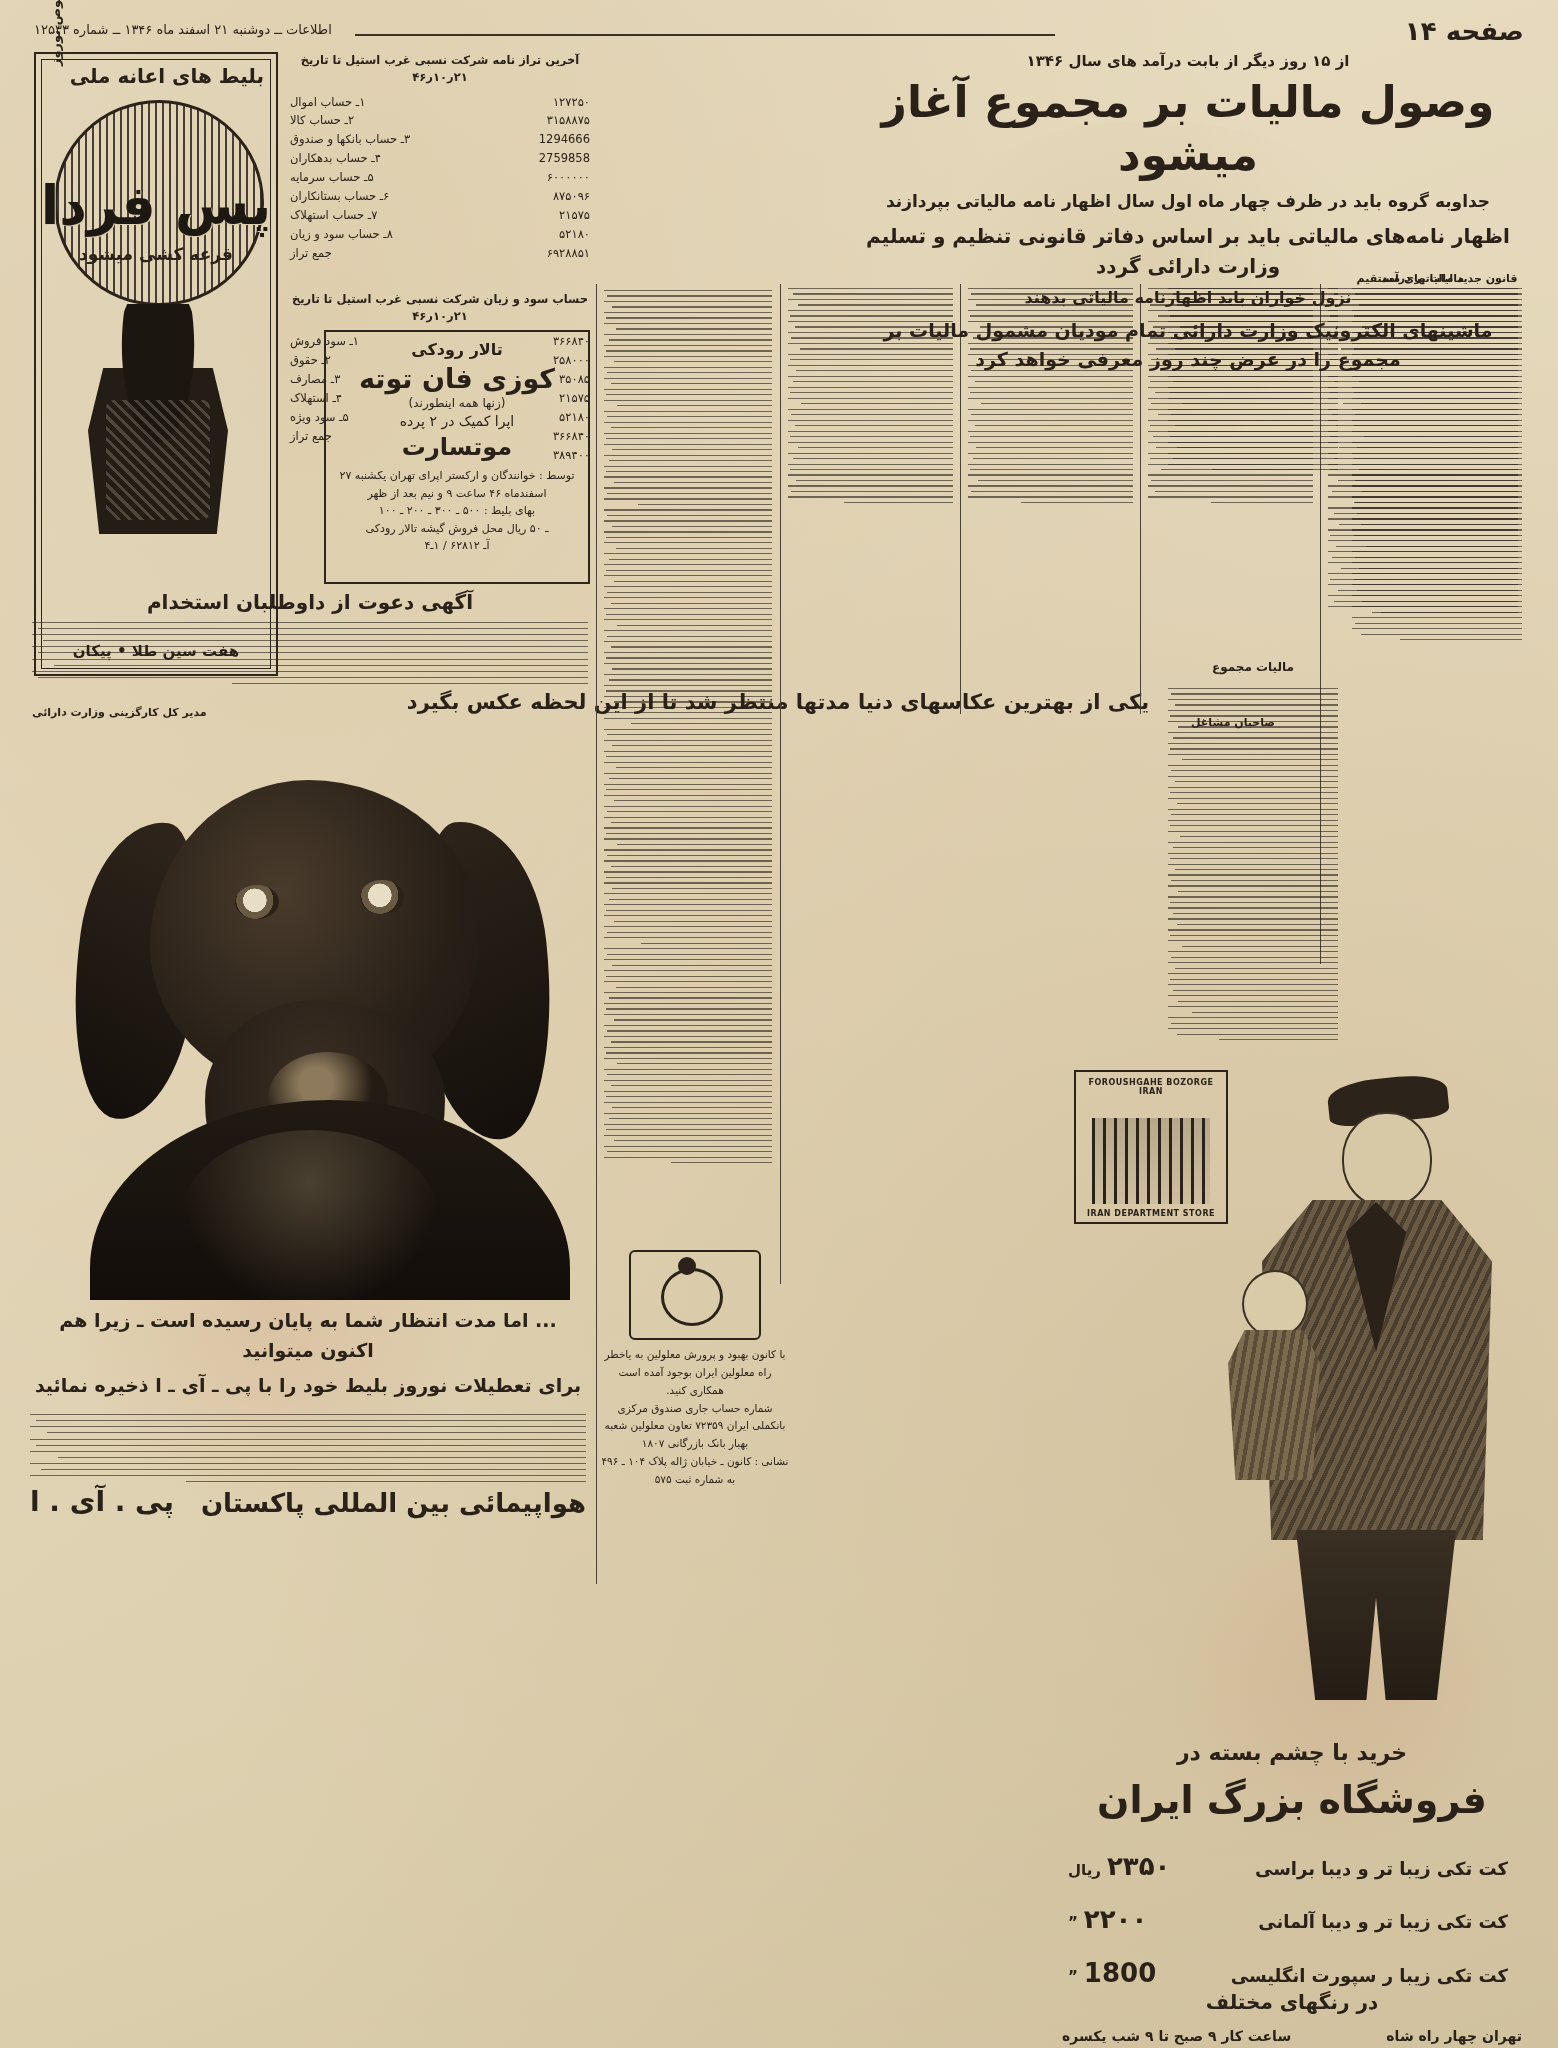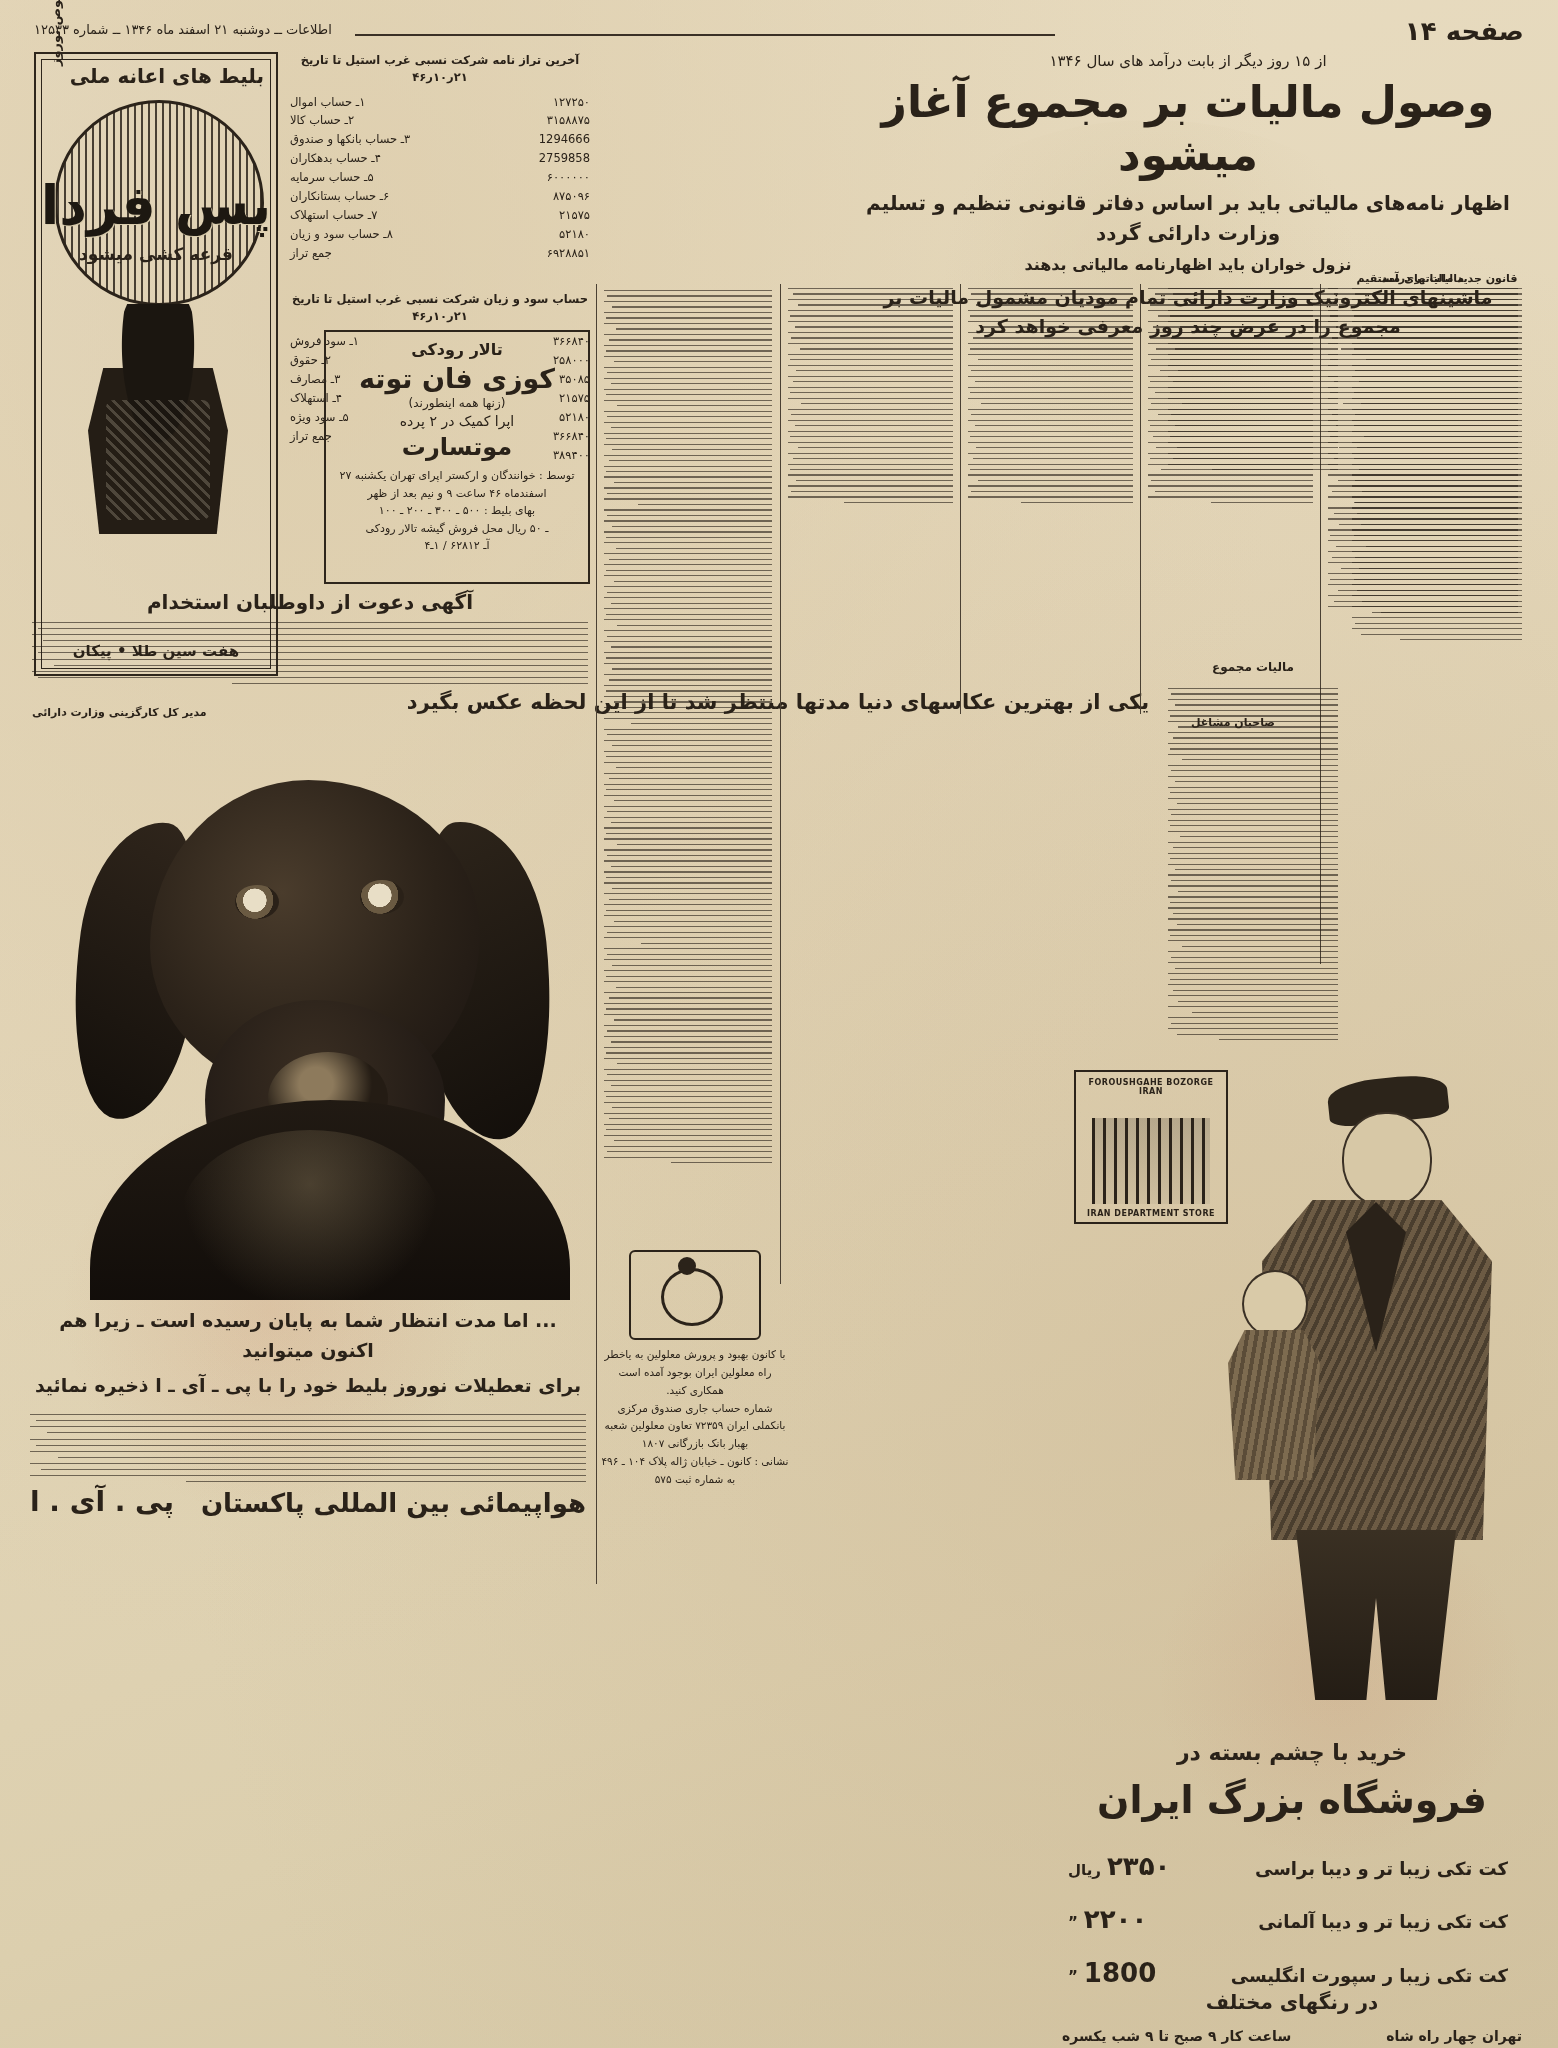--- a/index.html
+++ b/index.html
@@ -74,21 +74,21 @@
   #adTheatre .l4{text-align:center;font-size:14px;margin-top:3px;}
   #adTheatre .l5{text-align:center;font-size:24px;font-weight:bold;margin-top:4px;}
   #adTheatre .det{margin-top:6px;padding:0 10px;font-size:11px;text-align:center;line-height:1.6;}
 
   
   #adJobs{left:32px;top:590px;width:556px;}
   #adJobs .hdr{text-align:center;font-size:20px;font-weight:bold;}
 
   
   #headline{right:34px;top:52px;width:672px;text-align:center;}
-  .kicker{font-size:15px;font-weight:normal;margin-bottom:6px;}
+  .kicker{font-size:15px;font-weight:bold;margin-bottom:6px;}
   .h1{font-size:44px;font-weight:bold;letter-spacing:-1px;line-height:1.2;}
   .h2{font-size:22px;font-weight:bold;line-height:1.5;margin-top:8px;}
   .h3{font-size:17px;font-weight:bold;line-height:1.6;margin-top:6px;}
   .h4{font-size:20px;font-weight:bold;line-height:1.5;margin-top:6px;}
   .h5{font-size:16px;font-weight:bold;line-height:1.6;margin-top:4px;}
   .h6{font-size:19px;font-weight:bold;line-height:1.5;margin-top:6px;}
 
   
   #dogBox{left:30px;top:700px;width:560px;height:600px;}
   #dogCap{left:28px;top:690px;width:1500px;text-align:center;font-size:21px;font-weight:bold;}
@@ -856,20 +856,21 @@
       <i style="width:97%"></i>
       <i style="width:100%"></i>
       <i style="width:72%"></i>
   </div>
   <div class="blk rtl" style="left:1328px;top:272px;width:190px;text-align:center;font-size:11px;font-weight:bold">مالیات بر درآمد</div>
   <div class="blk rtl" style="left:1148px;top:716px;width:170px;text-align:center;font-size:11px;font-weight:bold">صاحبان مشاغل</div>
 
   <div class="blk" id="headline">
     <div class="kicker rtl">از ۱۵ روز دیگر از بابت درآمد های سال ۱۳۴۶</div>
     <div class="h1 rtl">وصول مالیات بر مجموع آغاز میشود</div>
+    <div class="h3 rtl">جداوبه گروه باید در ظرف چهار ماه اول سال اظهار نامه مالیاتی بپردازند</div>
     <div class="h4 rtl">اظهار نامه‌های مالیاتی باید بر اساس دفاتر قانونی تنظیم و تسلیم وزارت دارائی گردد</div>
     <div class="h5 rtl">نزول خواران باید اظهارنامه مالیاتی بدهند</div>
     <div class="h6 rtl">ماشینهای الکترونیک وزارت دارائی تمام مودیان مشمول مالیات بر مجموع را در عرض چند روز معرفی خواهد کرد</div>
   </div>
 
   <div class="blk" id="storeAd">
     <div class="storeLogo">
       <div class="ttop">FOROUSHGAHE BOZORGE IRAN</div>
       <div class="bld"></div>
       <div class="tbot">IRAN DEPARTMENT STORE</div>

